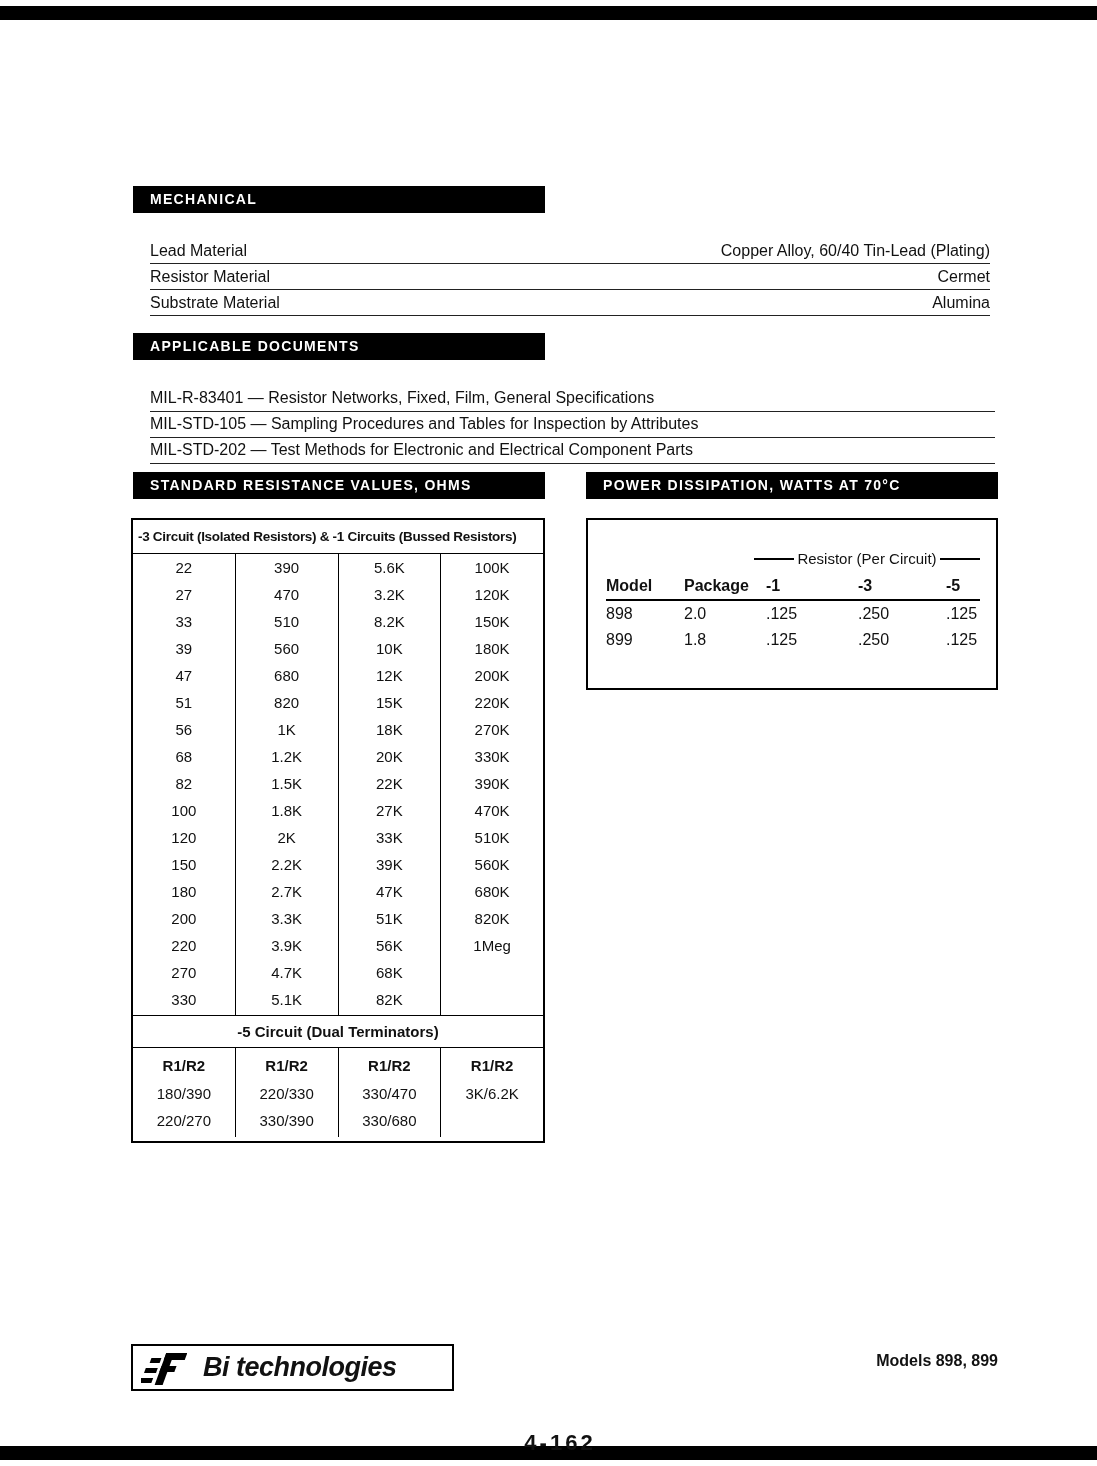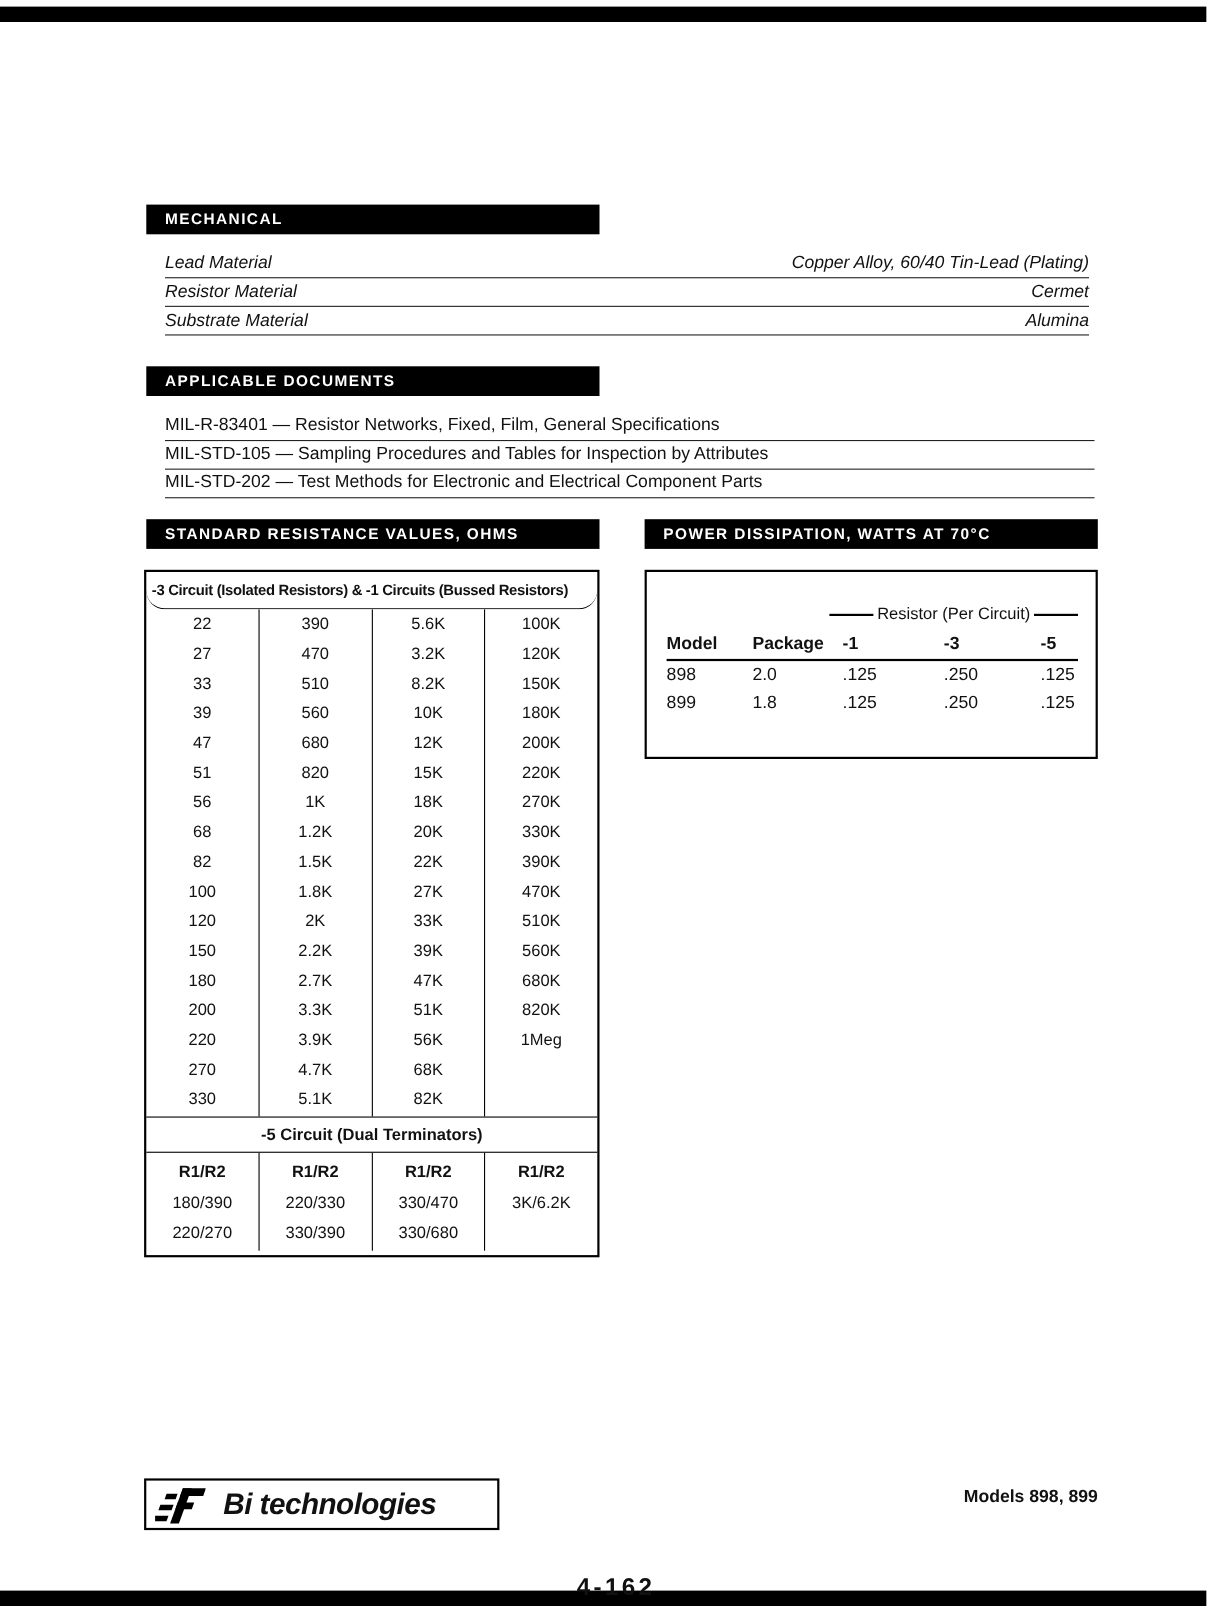--- a/index.html
+++ b/index.html
@@ -12,36 +12,36 @@
   .fullbar { position:absolute; left:0; width:1097px; height:14px; background:#000; }
   .fullbar.top { top:6px; }
   .fullbar.bottom { top:1446px; }
 
   .section-bar {
     position:absolute; height:27px; width:412px; background:#000; color:#fff;
     font-weight:bold; font-size:14px; letter-spacing:1.3px; line-height:27px;
     padding-left:17px; white-space:nowrap;
   }
 
-  .spec-rows { position:absolute; left:150px; top:227px; width:840px;font-style:italic; }
+  .spec-rows { position:absolute; left:150px; top:238px; width:840px; }
   .spec-row {
     height:26px; border-bottom:1px solid #222; display:flex;
     justify-content:space-between; align-items:flex-end; font-size:16px; padding-bottom:3px;
   }
 
-  .doc-rows { position:absolute; left:150px; top:375px; width:845px; }
+  .doc-rows { position:absolute; left:150px; top:386px; width:845px; }
   .doc-row { height:26px; border-bottom:1px solid #222; font-size:16px; line-height:24px; white-space:nowrap; }
 
   .res-table {
     position:absolute; left:131px; top:518px; width:414px; height:625px;
     border:2px solid #000; background:#fff;
   }
   .res-title {
     height:34px; border-bottom:1.5px solid #000; font-weight:bold; font-size:13.5px;
-    letter-spacing:-0.3px; display:flex; align-items:center; padding-left:5px; white-space:nowrap;border-radius:17px;
+    letter-spacing:-0.3px; display:flex; align-items:center; padding-left:5px; white-space:nowrap;
   }
   .res-grid { display:flex; height:462px; border-bottom:1.5px solid #000; }
   .res-col { flex:1; }
   .res-col.sep { border-right:1.5px solid #000; }
   .res-cell { height:27px; line-height:27px; text-align:center; font-size:15px; }
   .dual-title {
     height:32px; border-bottom:1.5px solid #000; font-weight:bold; font-size:15px;
     display:flex; align-items:center; justify-content:center;
   }
   .dual-grid { display:flex; height:89px; }

